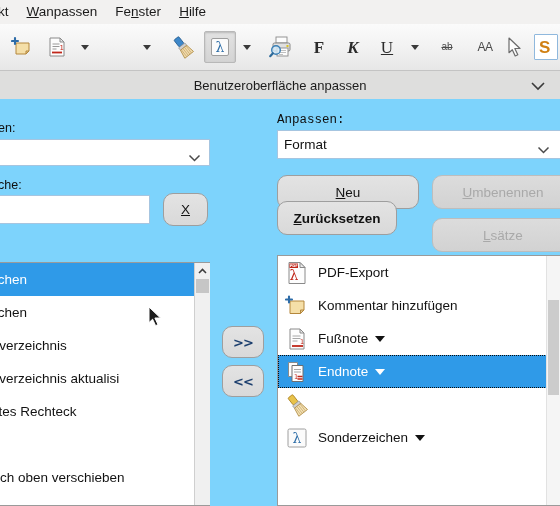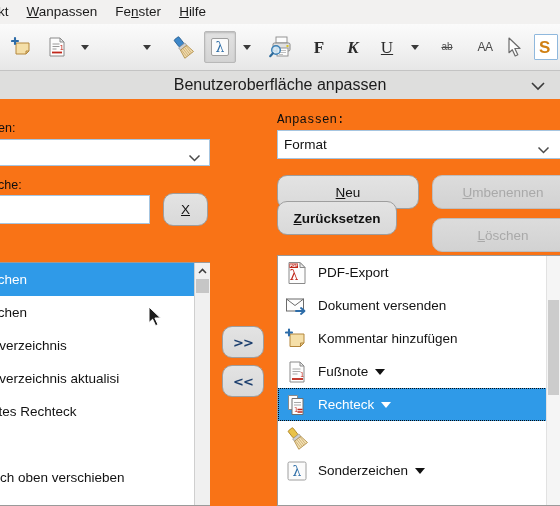--- a/index.html
+++ b/index.html
@@ -58,25 +58,25 @@
     display:flex;align-items:center;padding:0 4px;box-sizing:border-box;
     margin-left:2px;
   }
 
   
   .sectionbar{
     position:absolute;left:0;top:71px;width:560px;height:28px;
     background:#dededd;border-bottom:1px solid #c8c8c8;
     display:flex;align-items:center;justify-content:center;
   }
-  .sectionbar .title{font-size:16px;color:#1b1b1b;}
+  .sectionbar .title{font-size:13px;color:#1b1b1b;}
   .sectionbar .chev{position:absolute;right:14px;top:9px;}
 
   
-  .panel{position:absolute;left:0;top:99px;width:560px;height:407px;background:#f97316;}
+  .panel{position:absolute;left:0;top:99px;width:560px;height:407px;background:#7dd3fc;}
 
   .lbl{font-size:12.5px;color:#0f0f0f;position:absolute;white-space:nowrap;}
 
   .combo{
     position:absolute;background:#fff;border:1px solid #a6c5e0;
     box-sizing:border-box;display:flex;align-items:center;
     padding-left:6px;font-size:13.5px;color:#111;
   }
   .combo .chev{position:absolute;right:8px;top:50%;margin-top:-3px;}
 
@@ -314,48 +314,38 @@
     <div class="btn" style="left:277px;top:76px;width:142px;height:34px;">
       <span><span class="acc">N</span><span>eu</span></span>
     </div>
     <div class="btn disabled" style="left:432px;top:76px;width:142px;height:34px;">
       <span><span class="acc">U</span><span>mbenennen</span></span>
     </div>
     <div class="btn" style="left:277px;top:102px;width:120px;height:34px;font-weight:bold;">
       <span><span class="acc">Z</span><span>urücksetzen</span></span>
     </div>
     <div class="btn disabled" style="left:432px;top:119px;width:142px;height:34px;">
-      <span><span class="acc">L</span><span>öschen</span></span>
+      <span><span class="acc">L</span><span>sätze</span></span>
     </div>
 
     <div class="listbox" style="left:277px;top:156px;width:283px;height:251px;">
 
       <div class="lrow">
         <span class="ic">
           <svg width="22" height="24" viewBox="0 0 22 24">
             <path d="M3 1.5h11l5 5v16H3z" fill="#fdfdfd" stroke="#8a8a8a" stroke-width="1"></path>
             <path d="M14 1.5l5 5h-5z" fill="#ebebeb" stroke="#8a8a8a" stroke-width="1"></path>
             <rect x="3.5" y="2.5" width="8.5" height="4.5" fill="#c0271a"></rect>
             <text x="7.7" y="6.3" text-anchor="middle" font-size="3.6" fill="#fff" font-family="DejaVu Sans" font-weight="bold">PDF</text>
             <text x="8" y="19" text-anchor="middle" font-size="14" fill="#c0271a" font-family="DejaVu Serif">λ</text>
           </svg>
         </span>
         <span class="txt">PDF-Export</span>
       </div>
 
-      <div class="lrow">
-        <span class="ic">
-          <svg width="24" height="20" viewBox="0 0 24 20">
-            <rect x="1.5" y="3" width="17" height="12" fill="#fdfdfd" stroke="#6b6b6b" stroke-width="1"></rect>
-            <path d="M1.5 3l8.5 6.5L18.5 3" fill="none" stroke="#6b6b6b" stroke-width="1"></path>
-            <path d="M11 15h8M16 12l3.5 3-3.5 3" fill="none" stroke="#2d6ca8" stroke-width="1.9" stroke-linecap="round" stroke-linejoin="round"></path>
-          </svg>
-        </span>
-        <span class="txt">Dokument versenden</span>
-      </div>
 
       <div class="lrow">
         <span class="ic">
           <svg width="24" height="22" viewBox="0 0 24 22">
             <path d="M5 6h14v9l-3.5 3.5H5z" fill="#f5dfa8" stroke="#b4873c" stroke-width="1"></path>
             <path d="M19 15l-3.5 3.5V15z" fill="#e3c98c" stroke="#b4873c" stroke-width="1"></path>
             <path d="M4 1.5v6M1 4.5h6" stroke="#2d6ca8" stroke-width="2.1" stroke-linecap="round"></path>
           </svg>
         </span>
         <span class="txt">Kommentar hinzufügen</span>
@@ -378,21 +368,21 @@
       <div class="lrow sel focusbox">
         <span class="ic">
           <svg width="22" height="24" viewBox="0 0 22 24">
             <path d="M2.5 2.5h9v14h-9z" fill="#fdfdfd" stroke="#8a8a8a" stroke-width="1"></path>
             <path d="M6 5.5h11v16H6z" fill="#fdfdfd" stroke="#6f6f6f" stroke-width="1"></path>
             <path d="M8 9.5h7M8 12h7" stroke="#a8a8a8" stroke-width="1"></path>
             <text x="8" y="19" font-size="6.5" fill="#c0271a" font-family="DejaVu Sans">1</text>
             <path d="M11.5 16.5h5M11.5 19h5" stroke="#c0271a" stroke-width="1.3"></path>
           </svg>
         </span>
-        <span class="txt">Rechteck</span>
+        <span class="txt">Endnote</span>
         <span class="dd"></span>
       </div>
 
       <div class="lrow">
         <span class="ic">
           <svg width="26" height="26" viewBox="0 0 26 26">
             <g transform="rotate(-38 13 13)">
               <rect x="10" y="2" width="6" height="9" rx="1" fill="#e8c24a" stroke="#a97f20" stroke-width="0.8"></rect>
               <rect x="9" y="11" width="8" height="3" fill="#cfcfcf" stroke="#9a9a9a" stroke-width="0.7"></rect>
               <path d="M9 14h8l1.5 9H7.5z" fill="#f3e3b6" stroke="#b08b44" stroke-width="0.8"></path>

